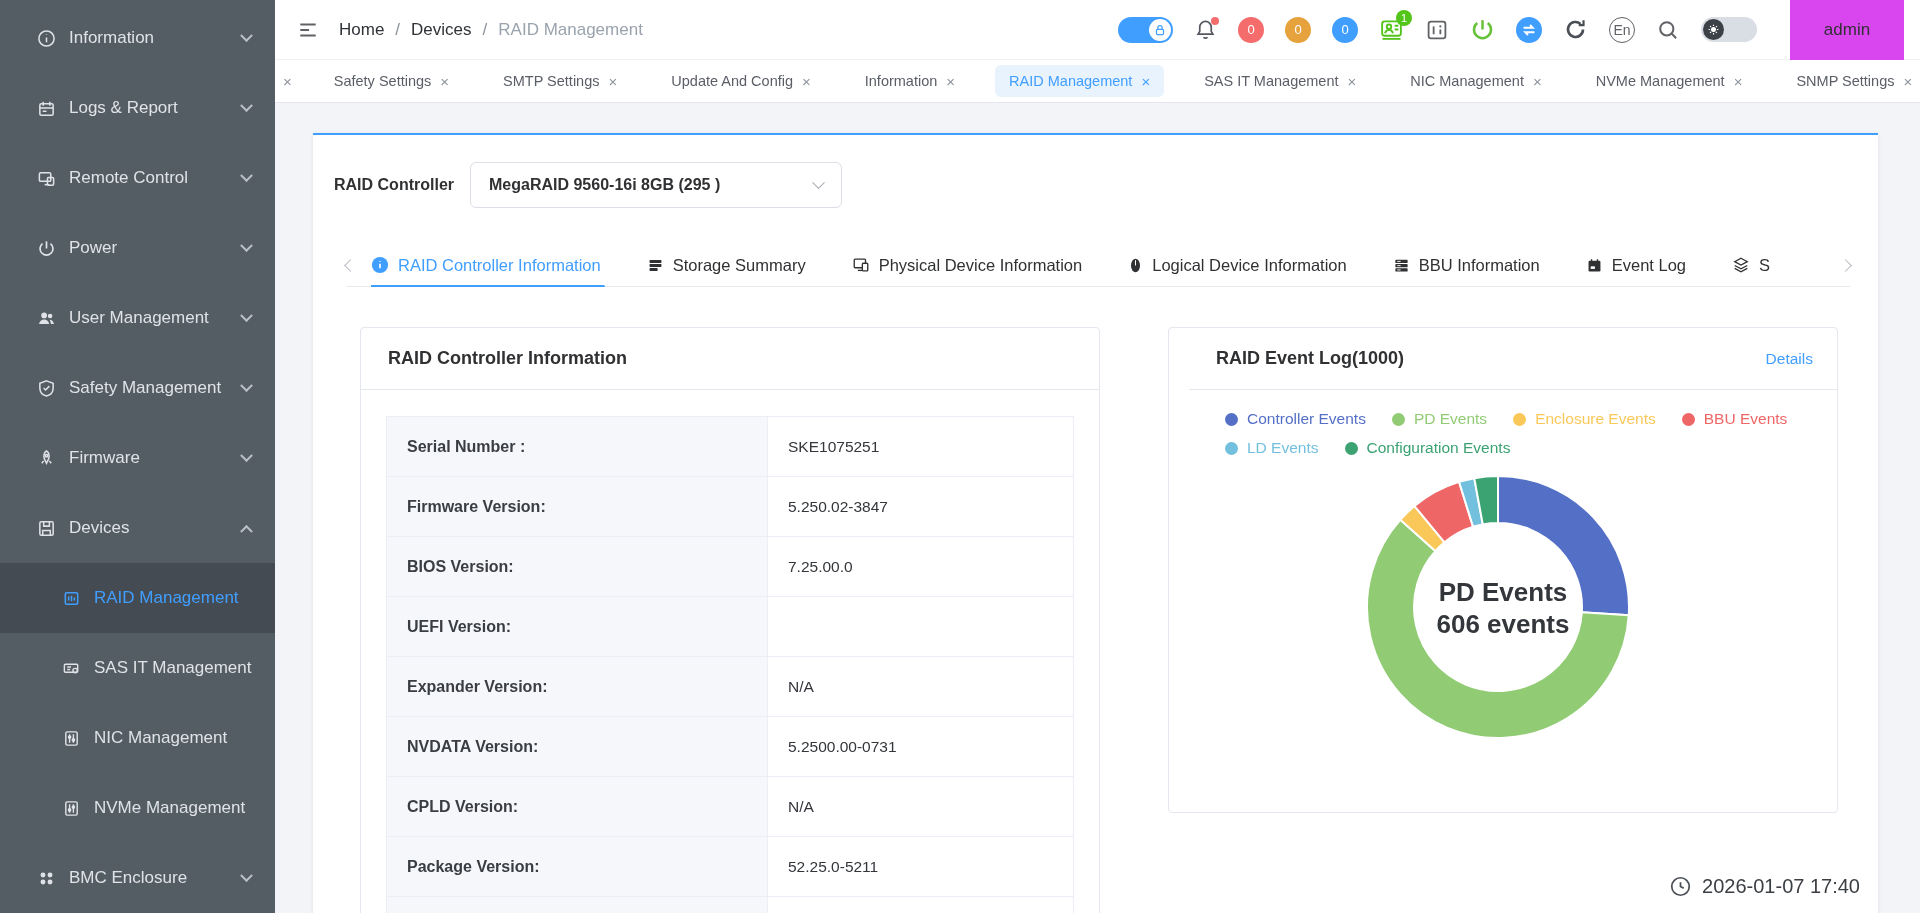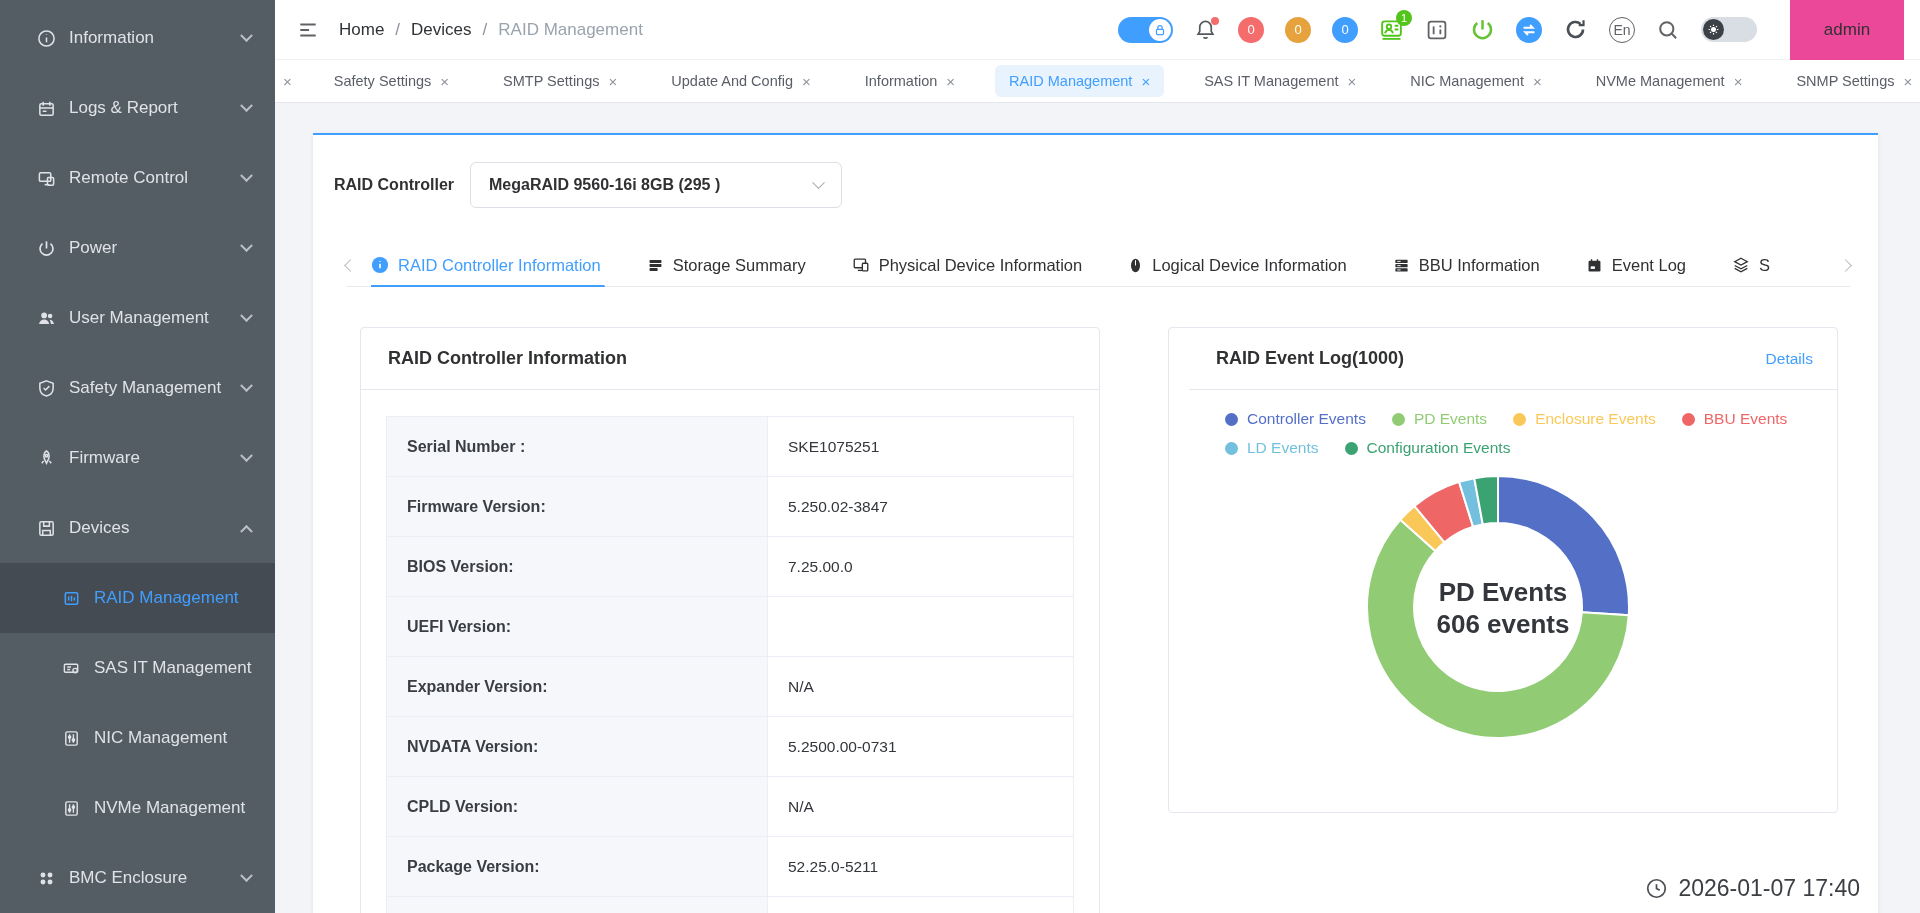--- a/index.html
+++ b/index.html
@@ -41,21 +41,21 @@
     border-radius:50%; background:#3c4148; display:flex; align-items:center; justify-content:center; }
   .badge { width:26px; height:26px; border-radius:50%; color:#fff; font-size:13px;
     display:flex; align-items:center; justify-content:center; cursor:pointer; }
   .badge.red { background:#f56c6c; } .badge.orange { background:#e6a23c; } .badge.blue { background:#409eff; }
   .icon-wrap { position:relative; display:flex; cursor:pointer; }
   .dot-red { position:absolute; top:-1px; right:-2px; width:8px; height:8px; border-radius:50%; background:#f56c6c; }
   .mini-badge { position:absolute; top:-7px; right:-8px; min-width:16px; height:16px; border-radius:8px;
     background:#52c41a; color:#fff; font-size:11px; display:flex; align-items:center; justify-content:center; padding:0 3px; }
   .lang-circle { width:26px; height:26px; border-radius:50%; border:1.6px solid #606266; color:#606266;
     font-size:14px; display:flex; align-items:center; justify-content:center; cursor:pointer; }
-  .admin { height:60px; width:114px; background:#ec4899; margin-left:12px; margin-right:16px;
+  .admin { height:60px; width:114px; background:#d946ef; margin-left:12px; margin-right:16px;
     display:flex; align-items:center; justify-content:center; font-size:17px; color:#303133; cursor:pointer; }
 
   
   .tabbar { height:43px; background:#fff; border-bottom:1px solid #e4e7ed; display:flex;
     align-items:center; padding-left:6px; gap:26px; overflow:hidden; white-space:nowrap; flex-shrink:0; }
   .tab-remnant { color:#8d939b; font-size:15px; cursor:pointer; padding:0 2px; }
   .tab { display:flex; align-items:center; height:32px; padding:0 14px; border-radius:6px;
     font-size:14.5px; color:#5a5e66; cursor:pointer; flex-shrink:0; }
   .tab .x { margin-left:9px; font-size:15px; color:#8d939b; }
   .tab.active { background:#e8f3fe; color:#409eff; }
@@ -105,22 +105,22 @@
   .event-card { width:670px; height:486px; position:relative;padding-left:20px; }
   .legend { margin:20px 0 0 36px; }
   .lg-row { display:flex; align-items:center; gap:26px; }
   .lg-row + .lg-row { margin-top:11px; }
   .lg-item { display:flex; align-items:center; gap:9px; font-size:15.5px; cursor:pointer; }
   .lg-dot { width:13px; height:13px; border-radius:50%; flex-shrink:0; }
   .donut-svg { position:absolute; left:0; top:119px; }
   .donut-center { position:absolute; left:0; right:0; top:248px; text-align:center;
     font-size:26px; font-weight:bold; line-height:32px; color:#33363b; }
 
-  .timestamp { position:absolute; top:740px; right:18px; display:flex; align-items:center;
-    gap:10px; font-size:23px; color:#3b3f44; }
+  .timestamp { position:absolute; top:740px; right:18px; display:flex; align-items:flex-start;
+    gap:10px; font-size:20px; color:#3b3f44; }
 </style>
 </head>
 <body>
 
 <div class="app">
 
   <aside class="sidebar">
     <div class="s-item">
       <svg width="19" height="19" viewBox="0 0 20 20" fill="none" stroke="currentColor" stroke-width="1.6">
           <circle cx="10" cy="10" r="8"></circle>

